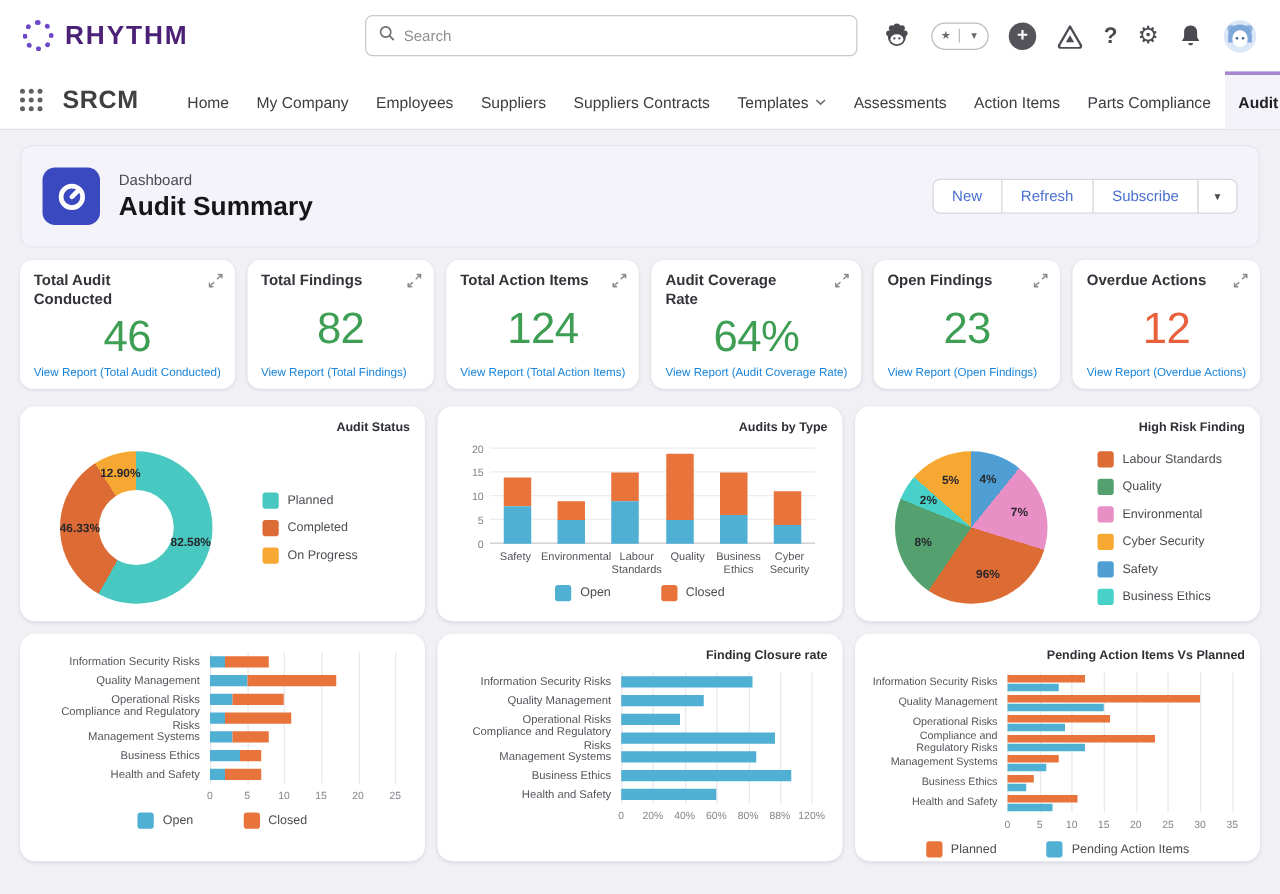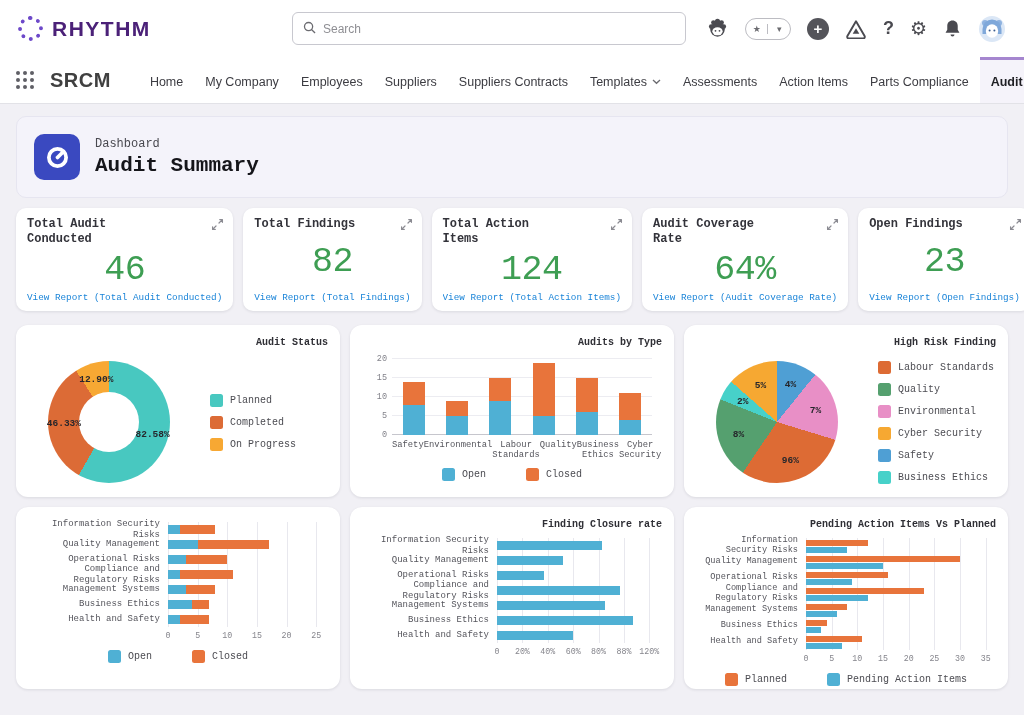--- a/index.html
+++ b/index.html
@@ -30,21 +30,21 @@
   .gear { font-size: 19px; color: #4a4a50; line-height: 1; }
   
   .navbar { height: 47px; background: #fff; border-bottom: 1px solid #e2e2e7; display: flex; align-items: stretch; padding: 0 16px; }
   .waffle { align-self: center; display: grid; grid-template-columns: repeat(3, 4px); grid-gap: 3px; margin-right: 16px; cursor: pointer; }
   .waffle i { width: 4px; height: 4px; border-radius: 50%; background: #5f5f66; }
   .app-name { align-self: center; font-size: 20px; font-weight: 700; color: #404040; letter-spacing: .5px; margin-right: 28px; }
   #nav-tabs { display: flex; align-items: stretch; flex: 1; }
   .tab { display: flex; align-items: center; gap: 5px; padding: 0 11px; font-size: 12.5px; color: #3c3c42; border-top: 3px solid transparent; cursor: pointer; white-space: nowrap; }
   .tab.active { background: #f5f3fa; border-top-color: #a586cf; font-weight: 600; color: #1f1f24; }
   
-  main { padding: 0 16px; font-family: Liberation Mono, monospace; }
+  main { padding: 0 16px; }
   .page-head { margin-top: 12px; height: 82px; background: #f4f3fa; border: 1px solid #e6e5f0; border-radius: 10px;
     display: flex; align-items: center; padding: 0 17px; }
   .ph-icon { width: 46px; height: 46px; border-radius: 10px; background: #3a49c0; display: flex; align-items: center; justify-content: center; margin-right: 15px; }
   .ph-type { font-size: 12px; color: #48484f; }
   .ph-title { font-size: 21px; font-weight: 700; color: #15151a; margin-top: 3px; }
   .ph-actions { margin-left: auto; display: flex; }
   .btn { background: #fff; border: 1px solid #d6d6de; color: #4a6fd0; font-size: 12px; padding: 6px 15px; cursor: pointer; margin-left: -1px; font-family: inherit; }
   .btn:first-child { border-radius: 6px 0 0 6px; margin-left: 0; }
   .btn.caret-btn { border-radius: 0 6px 6px 0; color: #4a4a50; font-size: 8px; padding: 6px 11px; }
   
@@ -217,20 +217,26 @@
     <div class="ph-icon">
       <svg width="27" height="27" viewBox="0 0 26 26">
           <circle cx="13" cy="13" r="8.3" stroke="#fff" stroke-width="3.6" fill="none"></circle>
           <line x1="13" y1="13" x2="17.8" y2="8.2" stroke="#fff" stroke-width="3.6" stroke-linecap="round"></line>
         </svg>
     </div>
     <div>
       <div class="ph-type">Dashboard</div>
       <div class="ph-title">Audit Summary</div>
     </div>
+    <div class="ph-actions" id="action-buttons">
+        <button class="btn">New</button>
+        <button class="btn">Refresh</button>
+        <button class="btn">Subscribe</button>
+        <button class="btn caret-btn">▼</button>
+      </div>
   </section>
 
   <section id="kpi-row">
       <div class="kpi-card">
      <div class="kpi-title">Total Audit Conducted</div>
      <span class="expand-icon"><svg width="13" height="13" viewBox="0 0 14 14" fill="none" stroke="#8b8b92" stroke-width="1.3" stroke-linecap="round">
             <path d="M8.6 5.4L12.3 1.7M12.3 1.7H9.4M12.3 1.7v2.9M5.4 8.6L1.7 12.3M1.7 12.3h2.9M1.7 12.3V9.4"></path>
           </svg></span>
      <div class="kpi-value" style="color:#3e9e53">46</div>
      <a class="kpi-link">View Report (Total Audit Conducted)</a>

